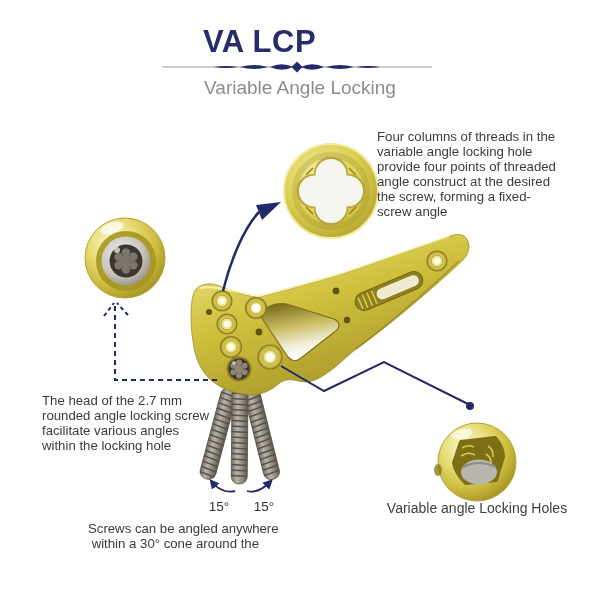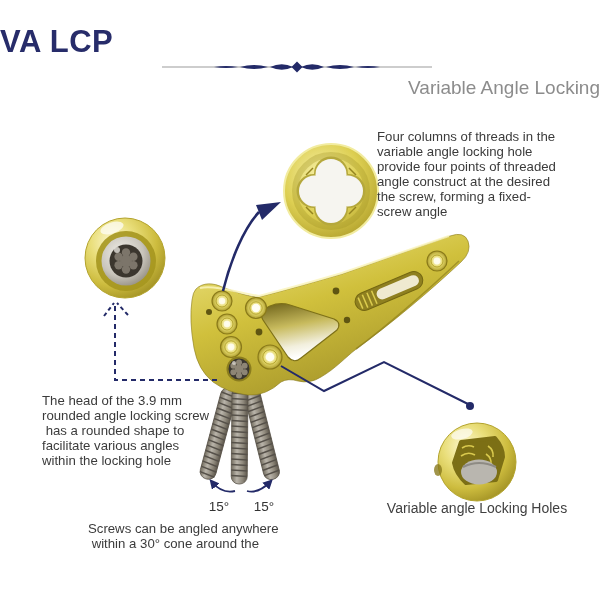--- a/index.html
+++ b/index.html
@@ -1,20 +1,20 @@
 <!DOCTYPE html>
 <html><head>
 <meta charset="utf-8">
 <style>
   html,body{margin:0;padding:0;background:#fff;}
   .stage{position:relative;width:600px;height:600px;background:#ffffff;overflow:hidden;
          font-family:"Liberation Sans",sans-serif;}
-  .title{position:absolute;top:24px;left:0;width:519px;
+  .title{position:absolute;top:24px;left:0;width:519px;text-align:center;
          font-size:31px;font-weight:700;letter-spacing:.5px;color:#272c6a;}
-  .subtitle{position:absolute;top:77px;left:0;width:600px;text-align:right;
+  .subtitle{position:absolute;top:77px;left:0;width:600px;text-align:center;
          font-size:19px;color:#8c8c8c;}
   .divider{position:absolute;top:57px;left:0;}
   .callout{position:absolute;font-size:13.2px;line-height:1.14;color:#3b3b3b;}
   .callout div{white-space:pre;}
   #co-threads{left:377px;top:129px;width:212px;}
   #co-screwhead{left:42px;top:393px;width:190px;}
   #co-cone{left:88px;top:521px;width:210px;}
   #co-holes{left:366px;top:501px;width:222px;text-align:center;font-size:14px;color:#404040;}
   svg.art{position:absolute;left:0;top:0;}
 </style>
@@ -316,23 +316,22 @@
   <div class="callout" id="co-threads">
     <div>Four columns of threads in the</div>
     <div>variable angle locking hole</div>
     <div>provide four points of threaded</div>
     <div>angle construct at the desired</div>
     <div>the screw, forming a fixed-</div>
     <div>screw angle</div>
   </div>
 
   <div class="callout" id="co-screwhead">
-    <div>The head of the 3.9 mm</div>
+    <div>The head of the 2.7 mm</div>
     <div>rounded angle locking screw</div>
-    <div> has a rounded shape to</div>
     <div>facilitate various angles</div>
     <div>within the locking hole</div>
   </div>
 
   <div class="callout" id="co-cone">
     <div>Screws can be angled anywhere</div>
     <div> within a 30° cone around the</div>
   </div>
 
   <div class="callout" id="co-holes">Variable angle Locking Holes</div>

